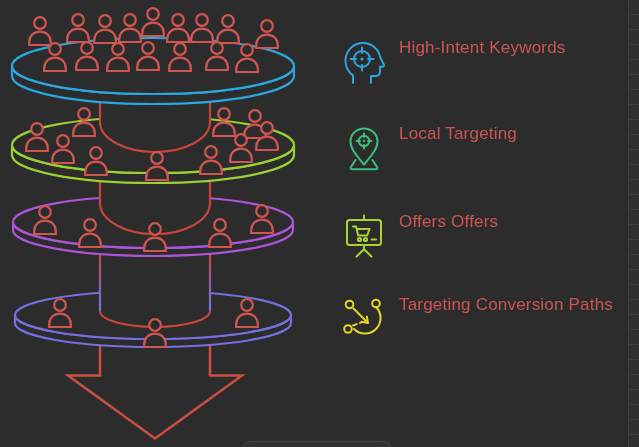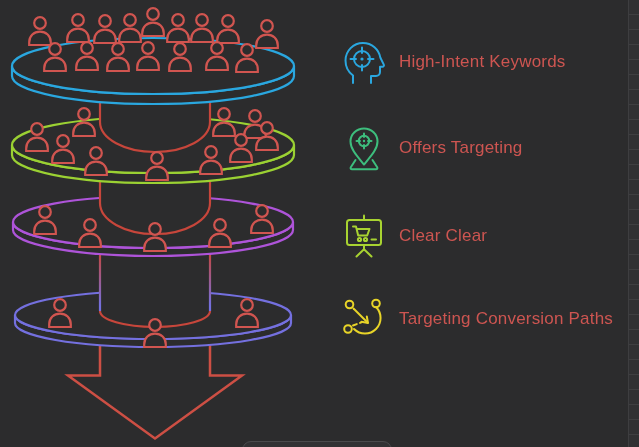--- a/index.html
+++ b/index.html
@@ -7,21 +7,21 @@
     width:639px;height:447px;position:relative;overflow:hidden;
     background:#2c2c2d;
     font-family:"Liberation Sans", sans-serif;
   }
   .funnel-svg{position:absolute;left:0;top:0;}
   .person-shape{fill:#2c2c2d;stroke:#d15550;stroke-width:2.2px;}
   .disc{fill:#2c2c2d;stroke-width:2.2px;}
   .col-fill{fill:#2c2c2d;stroke:none;}
   .col-line{fill:none;stroke:#c7463b;stroke-width:2.2px;}
   .arrow-line{fill:none;stroke:#cd4f44;stroke-width:2.5px;}
-  .legend-row{position:absolute;left:340px;height:48px;display:flex;align-items:center;gap:11px;}
+  .legend-row{position:absolute;left:340px;height:48px;display:flex;gap:11px;}
   .legend-icon{width:48px;height:48px;flex:0 0 48px;}
   .legend-icon svg{display:block;}
   .legend-text{font-size:17px;color:#cd5551;letter-spacing:.2px;white-space:nowrap;}
   .grid-strip{
     position:absolute;right:0;top:0;bottom:0;width:10px;
     border-left:1px solid #3e3e40;
     background:repeating-linear-gradient(to bottom,#303032 0px,#303032 14px,#3e3e40 14px,#3e3e40 15px);
   }
   .bottom-panel{
     position:absolute;left:242px;top:441px;width:148px;height:20px;
@@ -143,36 +143,36 @@
 <div class="legend-row" style="top:124px">
   <span class="legend-icon">
     <svg width="48" height="48" viewBox="0 0 48 48" fill="none" stroke="#3dbe7d" stroke-width="2" stroke-linecap="round" stroke-linejoin="round">
       <path d="M15.5,36 L10.8,43.2 C10.2,44.2 10.9,45.3 12,45.3 H36 C37.1,45.3 37.8,44.2 37.2,43.2 L32.5,36"></path>
       <path fill="#2c2c2d" d="M24,4.5 C16.5,4.5 10.5,10.3 10.5,17.5 C10.5,25.4 17.5,32.6 24,40.5 C30.5,32.6 37.5,25.4 37.5,17.5 C37.5,10.3 31.5,4.5 24,4.5 Z"></path>
       <circle cx="24" cy="17" r="5.2"></circle>
       <circle cx="24" cy="17" r="1.2" fill="#3dbe7d" stroke="none"></circle>
       <path d="M24,9.5 V13 M24,21 V24.5 M16.5,17 H20 M28,17 H31.5"></path>
     </svg>
   </span>
-  <span class="legend-text">Offers Targeting</span>
+  <span class="legend-text">Local Targeting</span>
 </div>
 
 <div class="legend-row" style="top:212px">
   <span class="legend-icon">
     <svg width="48" height="48" viewBox="0 0 48 48" fill="none" stroke="#a8d331" stroke-width="2" stroke-linecap="round" stroke-linejoin="round">
       <path d="M24,3.5 V8"></path>
       <rect x="7" y="8" width="34" height="25" rx="2.5" fill="#2c2c2d"></rect>
       <path d="M13,14.5 h3 l2.2,9 h9 l2.3,-6.5 h-12.5"></path>
       <circle cx="19.5" cy="27.5" r="1.6"></circle>
       <circle cx="25.5" cy="27.5" r="1.6"></circle>
       <path d="M31.5,27.5 H36"></path>
       <path d="M24,33 V37.2 M24,37.2 L16.5,44.5 M24,37.2 L31.5,44.5"></path>
     </svg>
   </span>
-  <span class="legend-text">Clear Clear</span>
+  <span class="legend-text">Offers Offers</span>
 </div>
 
 <div class="legend-row" style="top:295px">
   <span class="legend-icon">
     <svg width="48" height="48" viewBox="0 0 48 48" fill="none" stroke="#e8d428" stroke-width="2" stroke-linecap="round" stroke-linejoin="round">
       <circle cx="9.5" cy="9.5" r="3.8"></circle>
       <circle cx="36" cy="8.5" r="3.8"></circle>
       <circle cx="8" cy="34" r="3.8"></circle>
       <path d="M14,34 A15.5,15.5 0 1 0 36,12"></path>
       <path d="M13.5,13.5 L27.5,27.5"></path>

